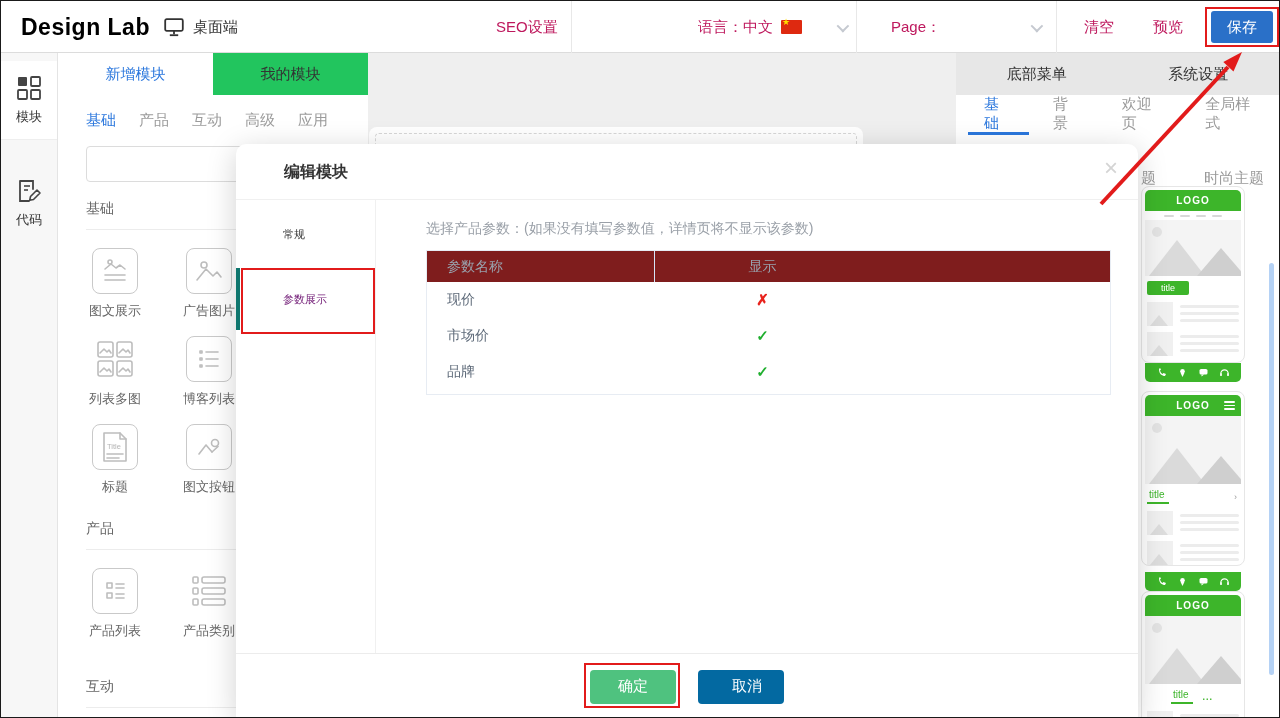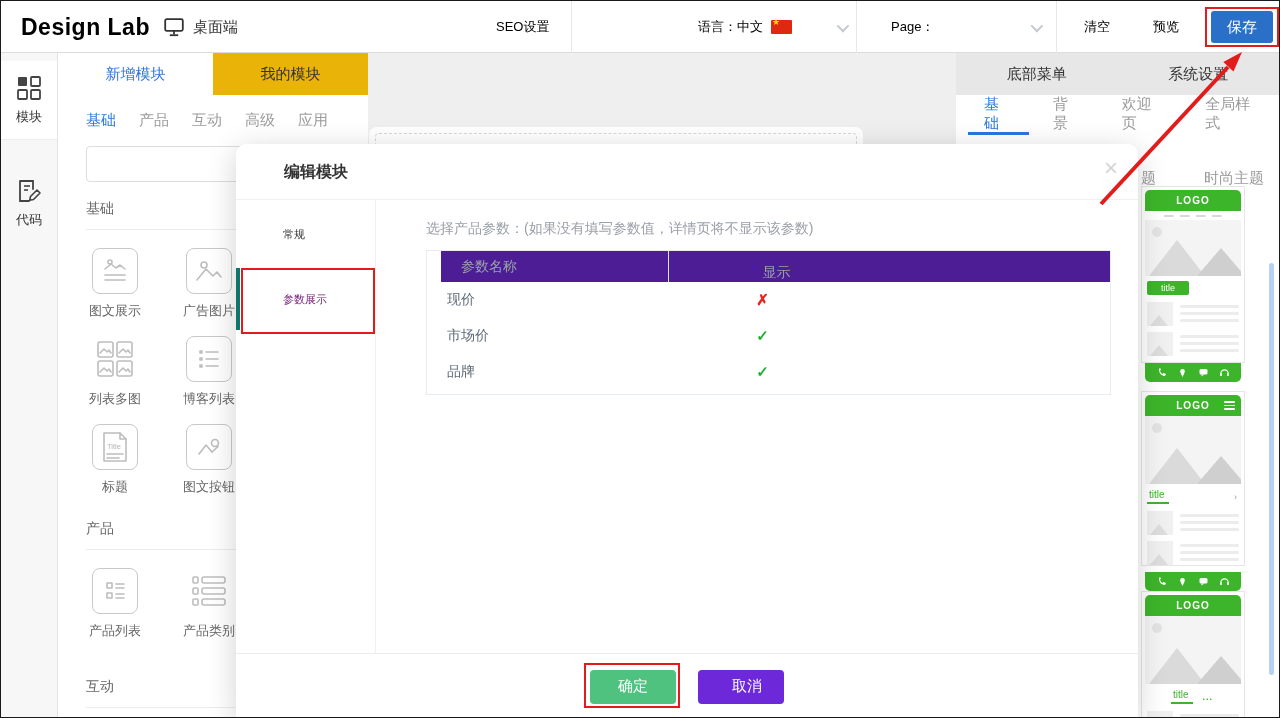--- a/index.html
+++ b/index.html
@@ -7,42 +7,42 @@
   body { font-family:"Liberation Sans", sans-serif; }
   .screen { position:relative; width:1280px; height:718px; background:#efefef;
             border:1px solid #1a1a1a; overflow:hidden; }
 
   
   .topbar { position:absolute; left:0; top:0; width:100%; height:52px; background:#fff;
             border-bottom:1px solid #dcdcdc; z-index:40; }
   .tb-abs { position:absolute; top:0; height:52px; display:flex; align-items:center; }
   .logo { left:20px; font-size:23px; font-weight:600; color:#000000; letter-spacing:.5px; }
   .device { left:163px; gap:9px; font-size:15px; color:#333; }
-  .tb-link { font-size:13px; color:#000000; cursor:pointer; }
+  .tb-link { font-size:15px; color:#be185d; cursor:pointer; }
   .tb-divider { position:absolute; top:0; width:1px; height:52px; background:#e8e8e8; }
   .flag { position:relative; width:21px; height:14px; background:#de2910; margin-left:8px; border-radius:1px; }
   .flag span { position:absolute; left:1px; top:-3px; color:#ffde00; font-size:9px; }
   .chev { width:9px; height:9px; border-right:2px solid #c5c9d0; border-bottom:2px solid #c5c9d0;
           transform:rotate(45deg) translateY(-2px); display:inline-block; }
   .save-btn { position:absolute; left:1210px; top:10px; width:62px; height:32px; background:#2a70c8;
               color:#fff; border:none; border-radius:3px; font-size:15px; cursor:pointer; }
 
   
   .iconbar { position:absolute; left:0; top:52px; width:57px; bottom:0; background:#f7f7f7;
              border-right:1px solid #e4e4e4; z-index:10; }
   .ib-item { display:flex; flex-direction:column; align-items:center; gap:7px; padding:14px 0 13px;
              font-size:13px; color:#333; cursor:pointer; }
   .ib-item.active { background:#fff; border-bottom:1px solid #eee; }
   .ib-item + .ib-item { margin-top:24px; }
 
   
   .mpanel { position:absolute; left:57px; top:52px; width:310px; bottom:0; background:#fff; z-index:10; }
   .mp-tabs { display:flex; height:42px; }
   .mp-tab { flex:1; display:flex; align-items:center; justify-content:center; font-size:15px;
-            color:#333; background:#eab308; cursor:pointer; }
+            color:#333; background:#22c55e; cursor:pointer; }
   .mp-tab.active { background:#fff; color:#2b77dd; }
   .mp-cats { display:flex; gap:23px; padding:16px 0 0 28px; font-size:15px; color:#9b9b9b; }
   .mp-cat { cursor:pointer; }
   .mp-cat.active { color:#2b77dd; }
   .mp-search { display:block; margin:16px 0 0 28px; width:212px; height:36px; border:1px solid #dcdcdc;
                border-radius:4px; outline:none; padding:0 10px; font-size:14px; }
   .mp-sec { margin:18px 28px 0; font-size:14px; color:#666; padding-bottom:11px; border-bottom:1px solid #ececec; }
   .mp-grid { display:grid; grid-template-columns:94px 94px; margin:18px 0 0 10px; row-gap:16px; }
   .mp-item { display:flex; flex-direction:column; align-items:center; cursor:pointer; }
   .mod-icon { width:46px; height:46px; border:1px solid #c9c9c9; border-radius:8px;
@@ -64,21 +64,21 @@
   .rp-tab { flex:1; display:flex; align-items:center; justify-content:center; font-size:15px;
             background:#e7e7e7; color:#333; cursor:pointer; }
   .rp-tab.active { background:#fff; color:#2b77dd; }
   .rp-subtabs { display:flex; gap:8px; padding-left:12px; height:40px; align-items:center; }
   .rp-subtab { padding:0 16px; font-size:15px; color:#9b9b9b; height:100%; display:flex;
                align-items:center; cursor:pointer; border-bottom:3px solid transparent; }
   .rp-subtab.active { color:#2b77dd; border-bottom-color:#2b77dd; }
   .theme-label { position:absolute; font-size:15px; color:#999; top:168px; z-index:11; }
 
   .thumb { position:absolute; left:1140px; width:104px; background:#fff; border:1px solid #e6e6e6;
-           border-radius:0; padding:3px; z-index:11; cursor:pointer; }
+           border-radius:8px; padding:3px; z-index:11; cursor:pointer; }
   .th-head { position:relative; height:21px; background:#3db52a; border-radius:5px 5px 0 0;
              display:flex; align-items:center; justify-content:center; }
   .th-head .logo-t { color:#fff; font-size:10px; font-weight:bold; letter-spacing:1px; }
   .burger { position:absolute; right:6px; top:6px; width:11px; }
   .burger i { display:block; height:1.6px; background:#fff; margin-bottom:2px; border-radius:1px; }
   .th-nav { display:flex; gap:6px; justify-content:center; padding:4px 0 3px; }
   .th-nav i { width:10px; height:2px; background:#d8d8d8; border-radius:1px; }
   .hero { position:relative; height:56px; background:#f4f4f4; overflow:hidden; }
   .hero .sun { position:absolute; left:7px; top:7px; width:10px; height:10px; border-radius:50%; background:#e3e3e3; }
   .hero .mt1 { position:absolute; bottom:0; left:4px; width:0; height:0;
@@ -110,33 +110,33 @@
   .modal-close { position:absolute; top:12px; right:20px; font-size:24px; color:#d4d4d4; cursor:pointer; line-height:1; }
   .modal-hr { position:absolute; left:0; right:0; top:55px; height:1px; background:#f0f0f0; }
   .modal-body { position:absolute; top:56px; bottom:66px; left:0; right:0; display:flex; }
   .m-tabs { width:140px; border-right:1px solid #f0f0f0; padding-top:13px; }
   .m-tab { padding:14px 0 14px 47px; font-size:11px; color:#333; cursor:pointer; }
   .m-tab.active { margin-top:12px; height:62px; line-height:62px; padding:0 0 0 43px;
                   border-left:4px solid #0f766e; color:#701a75; }
   .m-content { flex:1; padding:20px 27px 0 50px; }
   .m-hint { font-size:14px; color:#9aa0a8; margin-bottom:12px; }
   .ptable { border:1px solid #e7ecf3; padding-bottom:4px; }
-  .th-row { display:flex; height:31px; background:#4c1d95; align-items:flex-end; font-size:14px; color:#99a2ad;margin-left:14px; }
+  .th-row { display:flex; height:31px; background:#7f1d1d; align-items:center; font-size:14px; color:#99a2ad; }
   .col-name { width:228px; padding-left:20px; }
   .th-row .col-name { border-right:1px solid #d6e4f7; height:100%; display:flex; align-items:center; }
   .col-show { width:215px; text-align:center; }
   .td-row { display:flex; height:36px; align-items:center; font-size:14px; color:#5f6b7a; }
   .mark { font-weight:bold; font-size:15px; cursor:pointer; }
   .mark[data-status="hidden"] { color:#e8231d; }
   .mark[data-status="shown"] { color:#1faf2e; }
   .modal-footer { position:absolute; left:0; right:0; bottom:0; height:66px; border-top:1px solid #ececec;
                   display:flex; align-items:center; justify-content:center; gap:22px; }
   .btn { width:86px; height:34px; border:none; border-radius:4px; color:#fff; font-size:15px; cursor:pointer; }
   .btn.ok { background:#4fc27f; }
-  .btn.cancel { background:#6d28d9;padding-left:12px; }
+  .btn.cancel { background:#0369a1;padding-left:12px; }
 
   
   .anno { position:absolute; border:2px solid #e21b1b; z-index:100; pointer-events:none; }
   .anno-save   { left:1204px; top:6px;  width:74px;  height:40px; }
   .anno-tab    { left:240px;  top:267px; width:134px; height:66px; }
   .anno-ok     { left:583px;  top:662px; width:96px;  height:45px; }
   .anno-arrow  { position:absolute; left:0; top:0; z-index:100; pointer-events:none; }
 </style>
 </head>
 <body>

